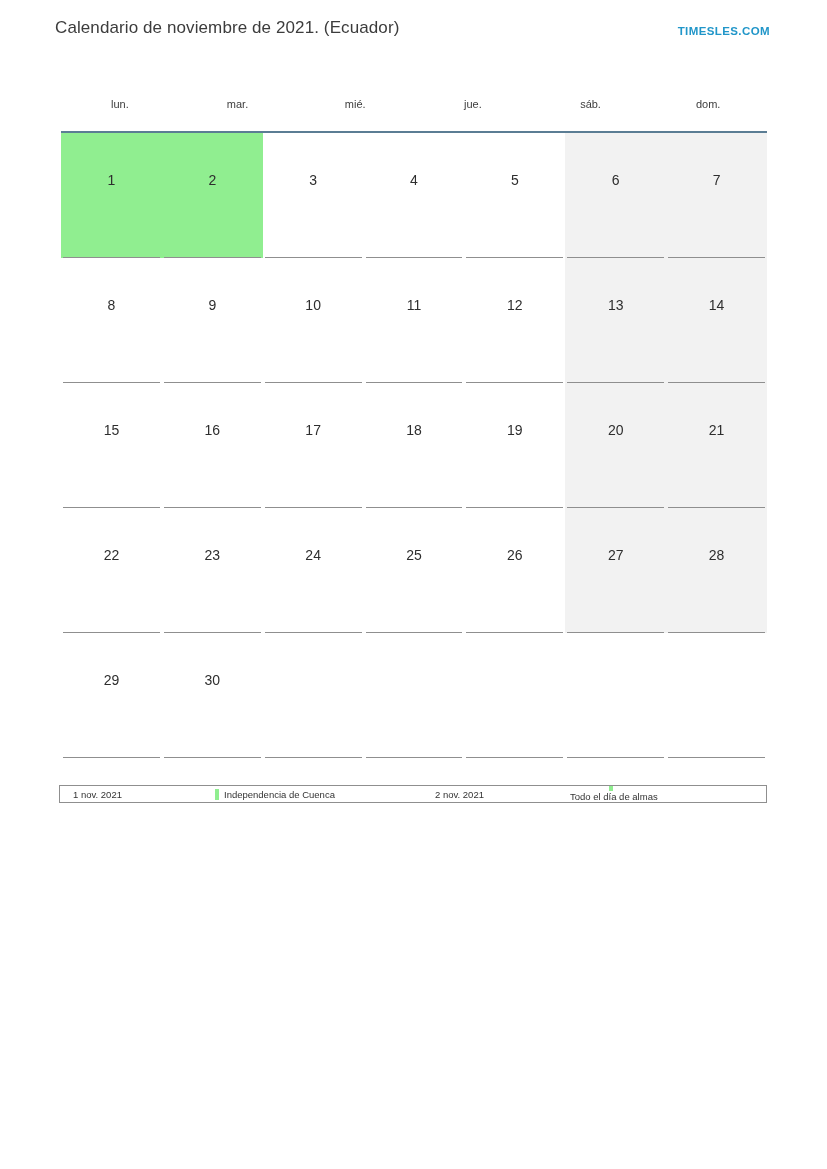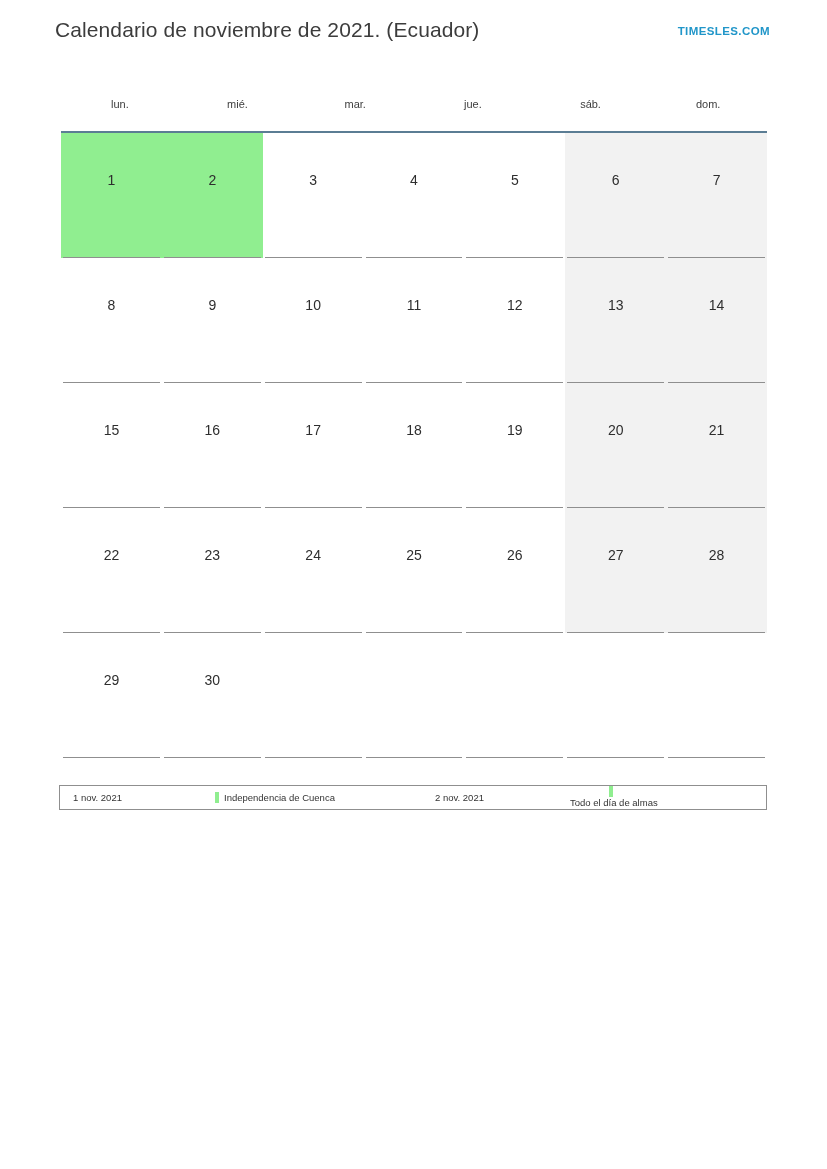--- a/index.html
+++ b/index.html
@@ -27,21 +27,21 @@
     position: absolute;
     left: 0;
     top: 0;
     width: 827px;
     height: 62px;
   }
   .title {
     position: absolute;
     left: 55px;
     top: 18px;
-    font-size: 21px;
+    font-size: 17px;
     font-weight: 400;
     color: #3c3c3c;
     letter-spacing: 0.1px;
     white-space: nowrap;
   }
   .brand {
     position: absolute;
     right: 57px;
     top: 25px;
     font-size: 11.5px;
@@ -130,21 +130,21 @@
   .week.first .cell.holiday {
     margin-top: 0;
   }
 
   
   .legend {
     position: absolute;
     left: 59px;
     top: 785px;
     width: 708px;
-    height: 25px;
+    height: 18px;
     border: 1px solid #8f8f8f;
     box-sizing: border-box;
     display: flex;
     align-items: center;
     text-align: center;
   }
   .legend-item {
     display: flex;
     align-items: center;
     height: 100%;
@@ -177,22 +177,22 @@
 <div class="page">
 
   <div class="header">
     <div class="title">Calendario de noviembre de 2021. (Ecuador)</div>
     <div class="brand">TIMESLES.COM</div>
   </div>
 
   <div class="calendar">
     <div class="weekdays">
       <div class="weekday">lun.</div>
+      <div class="weekday">mar.</div>
       <div class="weekday">mié.</div>
-      <div class="weekday">mar.</div>
       <div class="weekday">jue.</div>
       <div class="weekday">sáb.</div>
       <div class="weekday">dom.</div>
     </div>
 
     <div class="top-rule"></div>
 
     <div class="weeks" id="weeks-container">
         <div class="week first">
           <div class="cell holiday">

